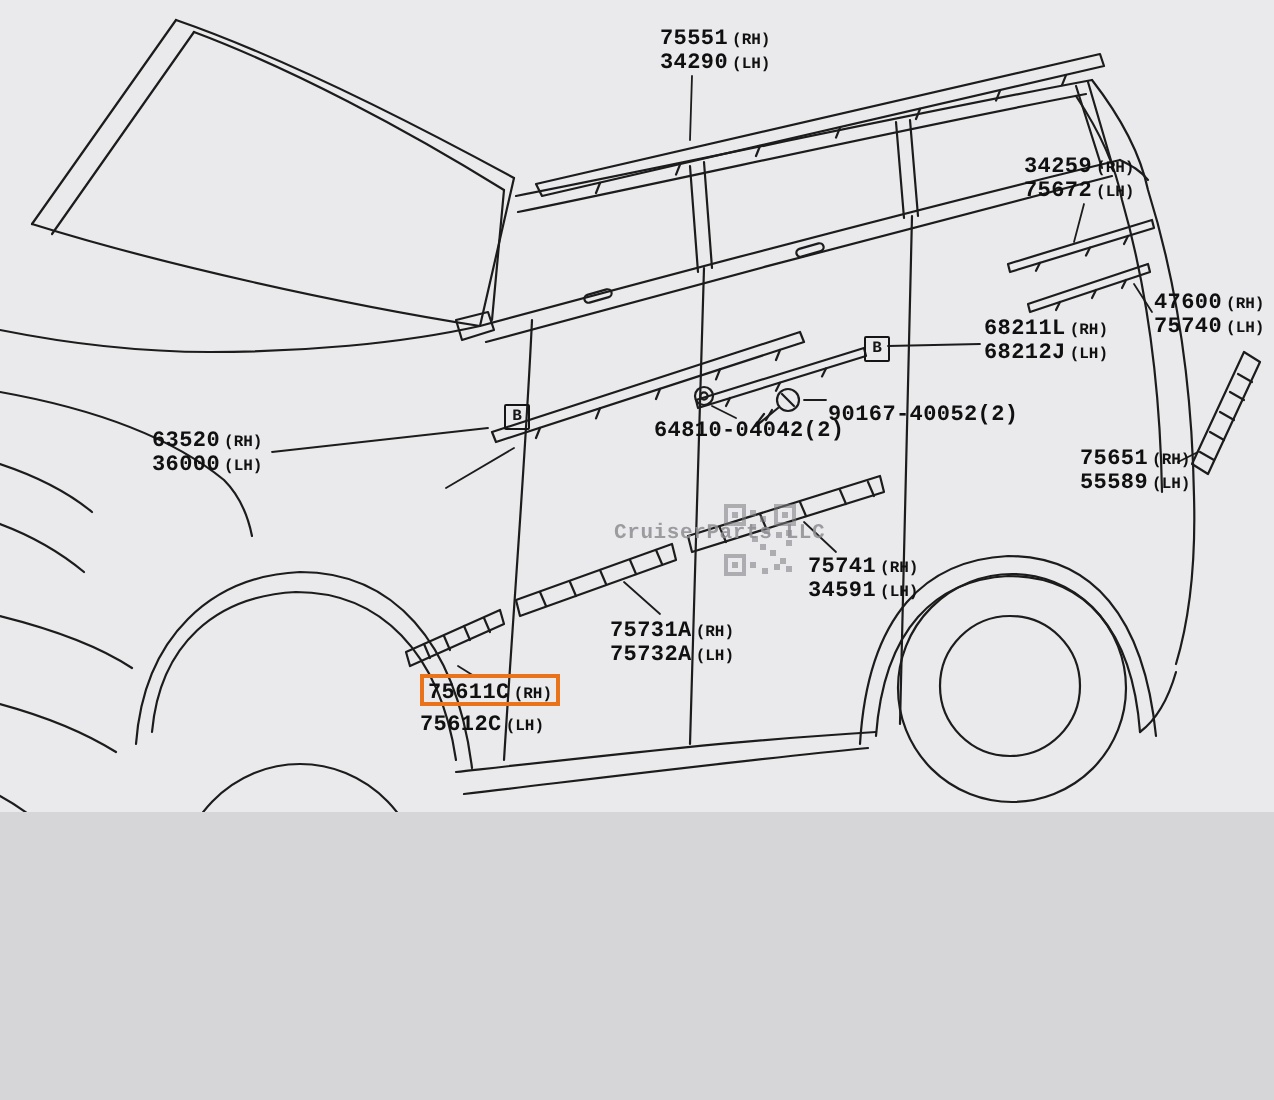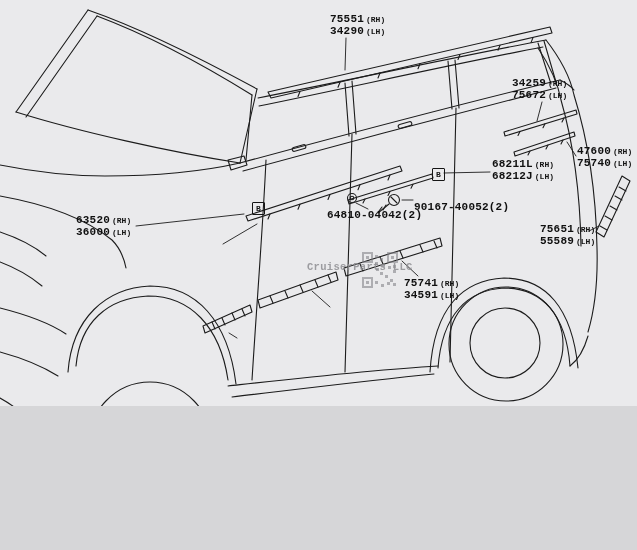--- a/index.html
+++ b/index.html
@@ -215,20 +215,28 @@
     <div class="ln"><span class="num">63520</span><span class="side">(RH)</span></div>
     <div class="ln"><span class="num">36000</span><span class="side">(LH)</span></div>
   </div>
 
 
   <div class="lbl" style="left:404px;top:276px">
     <div class="ln"><span class="num">75741</span><span class="side">(RH)</span></div>
     <div class="ln"><span class="num">34591</span><span class="side">(LH)</span></div>
   </div>
 
-
+  <div class="lbl" style="left:305px;top:308px">
+    <div class="ln"><span class="num">75731A</span><span class="side">(RH)</span></div>
+    <div class="ln"><span class="num">75732A</span><span class="side">(LH)</span></div>
+  </div>
+
+  <div class="lbl" style="left:210px;top:337px">
+    <div class="ln boxed"><span class="num">75611C</span><span class="side">(RH)</span></div>
+    <div class="ln" style="margin-top:2px"><span class="num">75612C</span><span class="side">(LH)</span></div>
+  </div>
 
   <div class="clip" style="left:252px;top:202px">B</div>
   <div class="clip" style="left:432px;top:168px">B</div>
 
   <div class="watermark">CruiserParts LLC</div>
 
 </div>
 
 </body></html>

